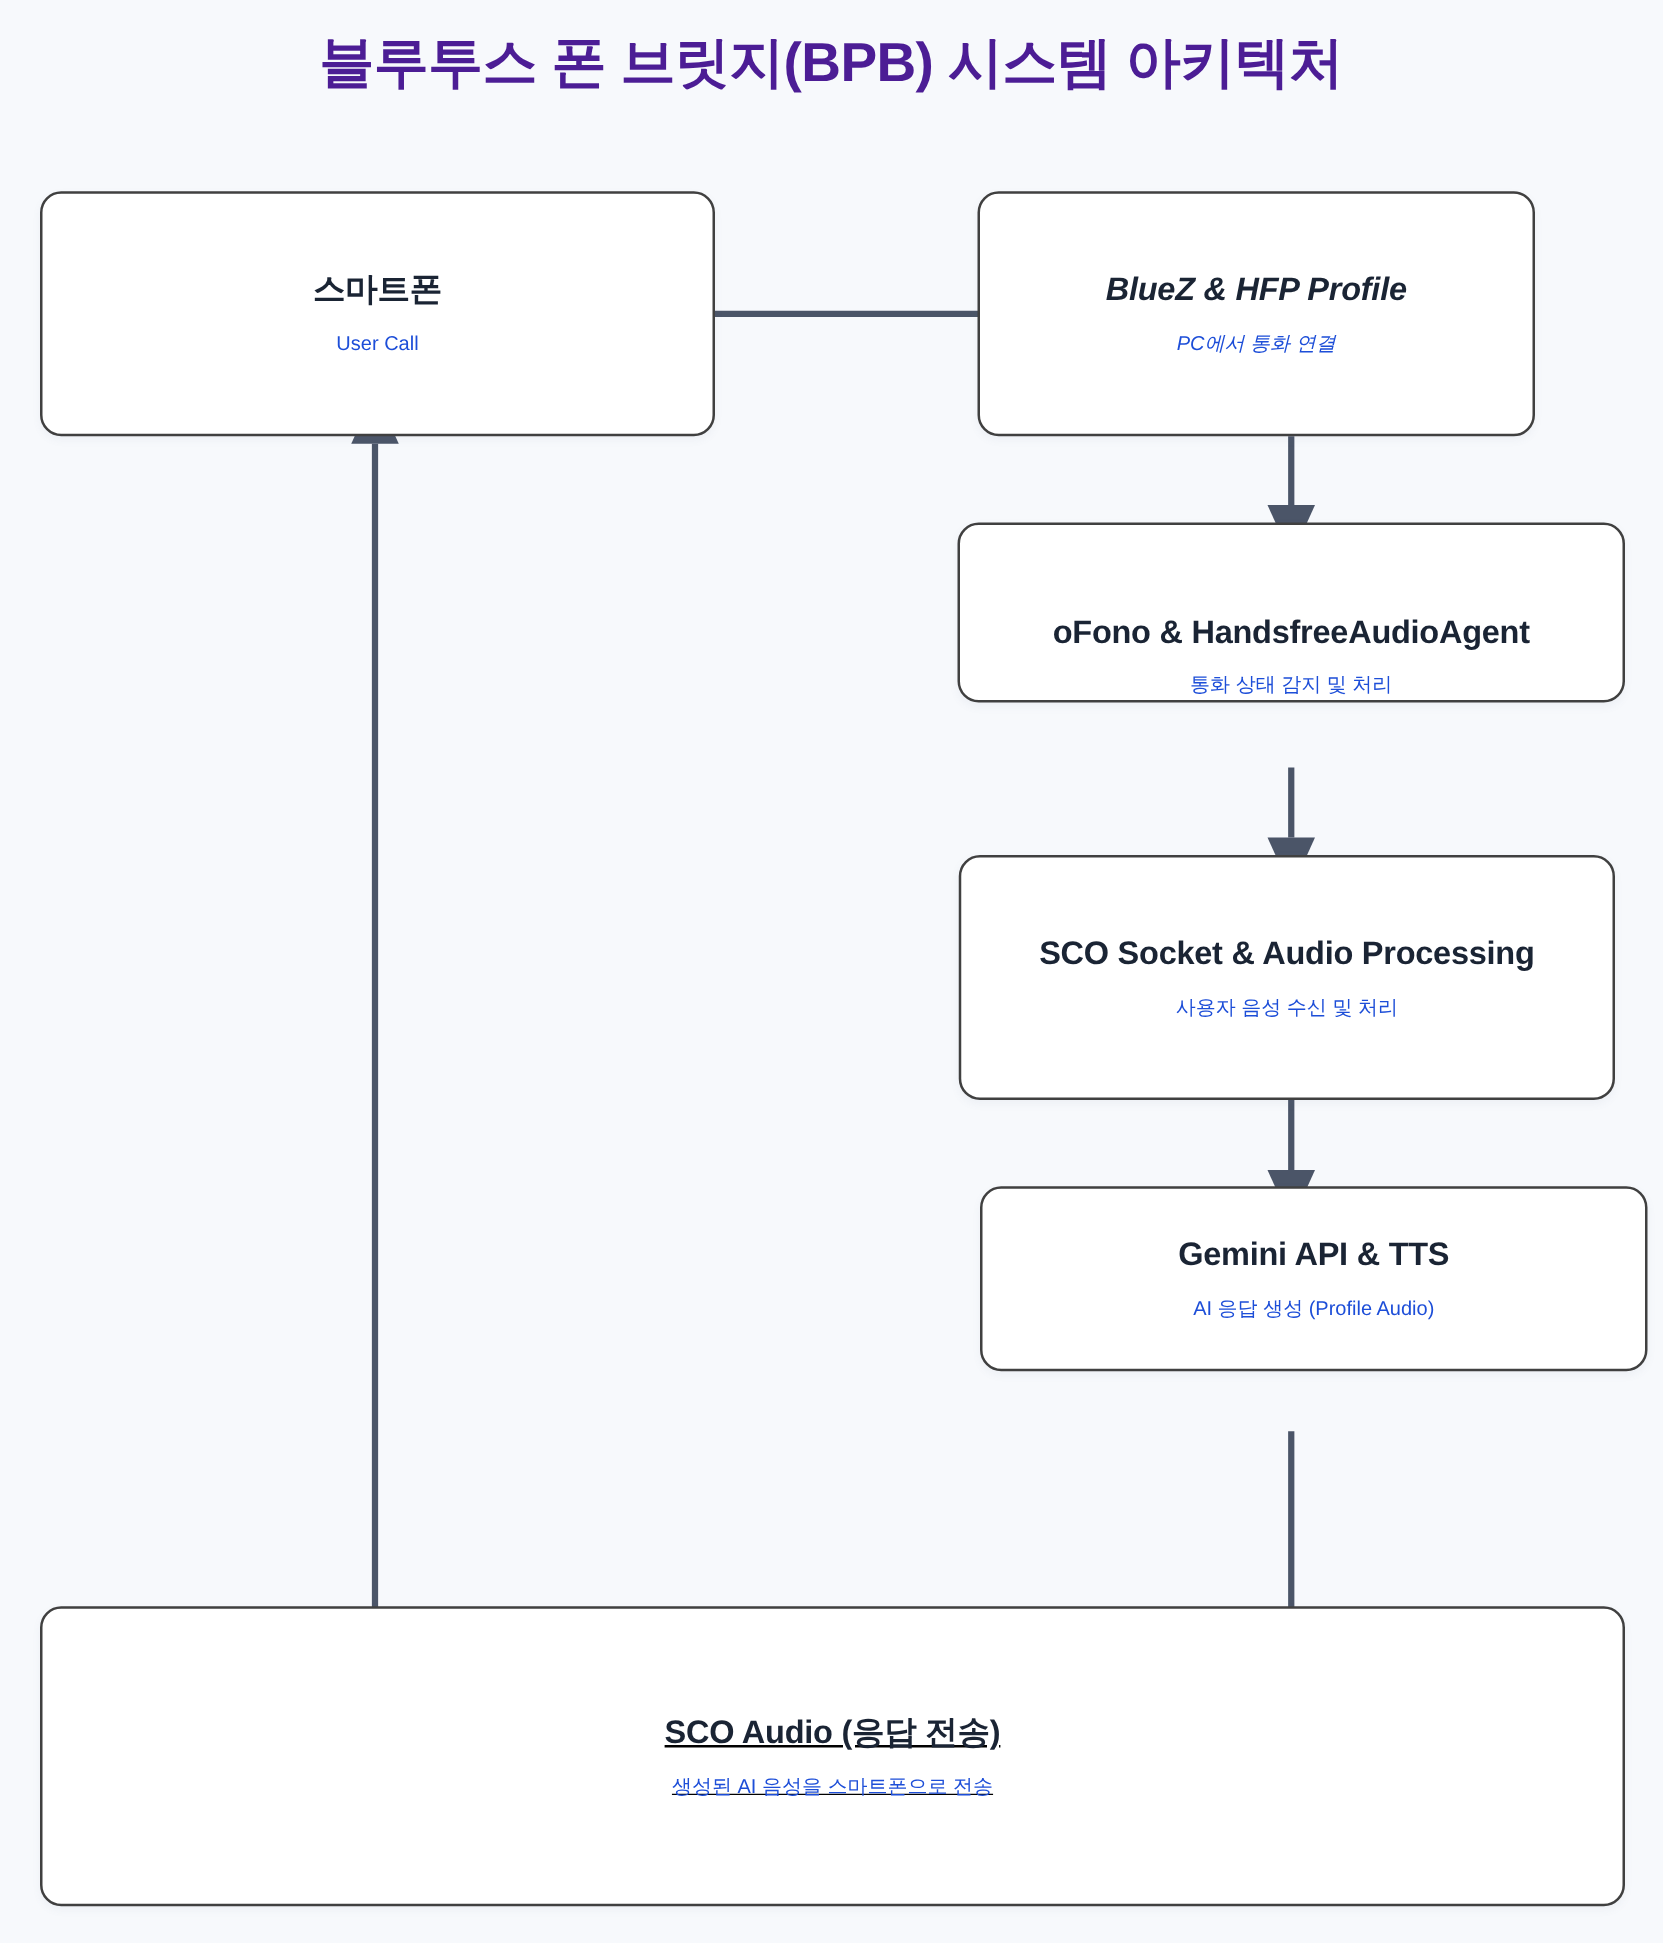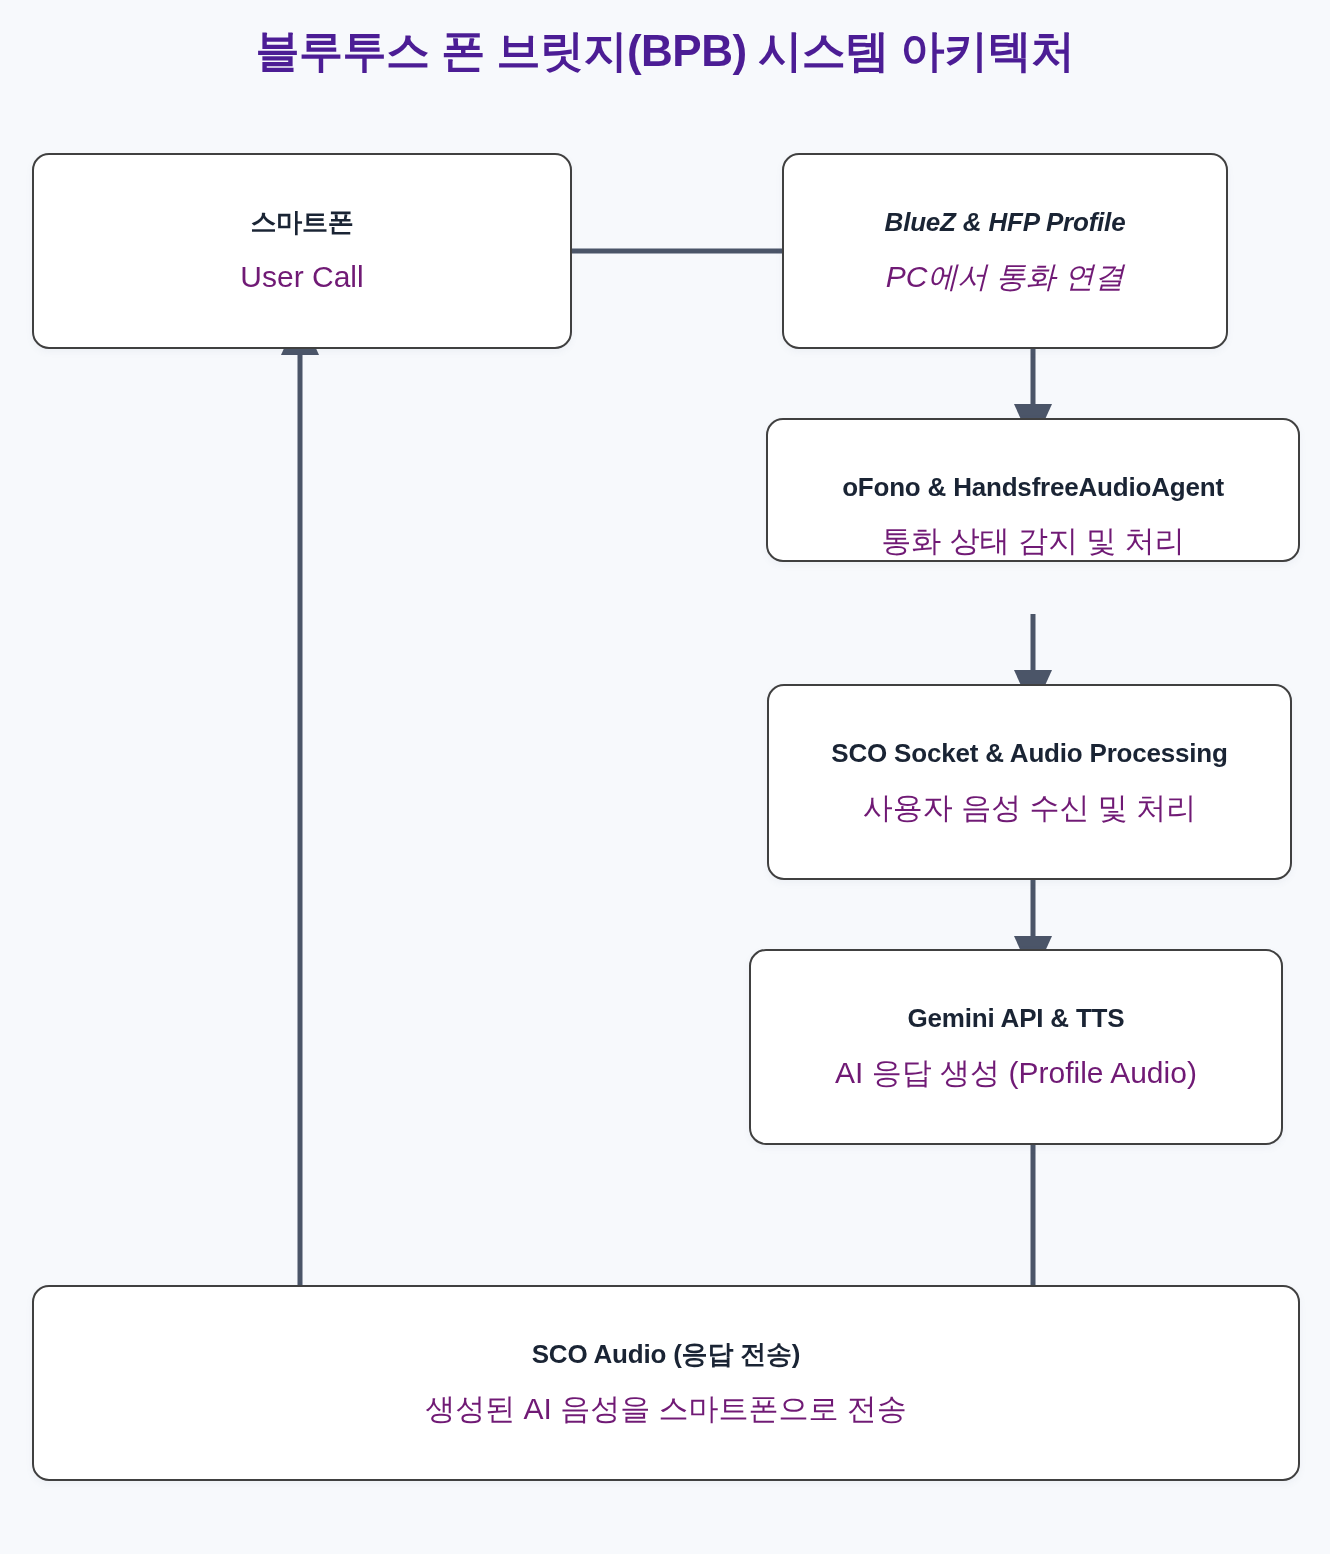--- a/index.html
+++ b/index.html
@@ -44,33 +44,33 @@
   }
   .node-title {
     font-size: 26px;
     font-weight: 700;
     color: #1a2434;
     line-height: 1.25;
     text-align: center;
     letter-spacing: -0.2px;
   }
   .node-subtitle {
-    font-size: 30px;
+    font-size: 16px;
     font-weight: 400;
-    color: #701a75;
+    color: #1d4ed8;
     line-height: 1.3;
     text-align: center;
     margin-top: 18px;
   }
   .node-smartphone  { left: 32px;  top: 153px;  width: 540px;  height: 196px; }
   .node-bluez       { left: 782px; top: 153px;  width: 446px;  height: 196px; font-style: italic; }
   .node-ofono       { left: 766px; top: 418px;  width: 534px;  height: 144px; justify-content: flex-end; }
   .node-sco-socket  { left: 744px; top: 684px;  width: 525px;  height: 196px; margin-left: 23px; }
-  .node-gemini      { left: 749px; top: 949px;  width: 534px;  height: 196px; align-items: center; }
-  .node-sco-audio   { left: 32px;  top: 1285px; width: 1268px; height: 196px; }
+  .node-gemini      { left: 784px; top: 949px;  width: 534px;  height: 148px; align-items: center; }
+  .node-sco-audio   { left: 32px;  top: 1285px; width: 1268px; height: 240px; text-decoration: underline; }
 
   
   .node-smartphone .node-inner,
   .node .node-inner {
     display: flex;
     flex-direction: column;
     align-items: center;
   }
 
   svg#edges {

